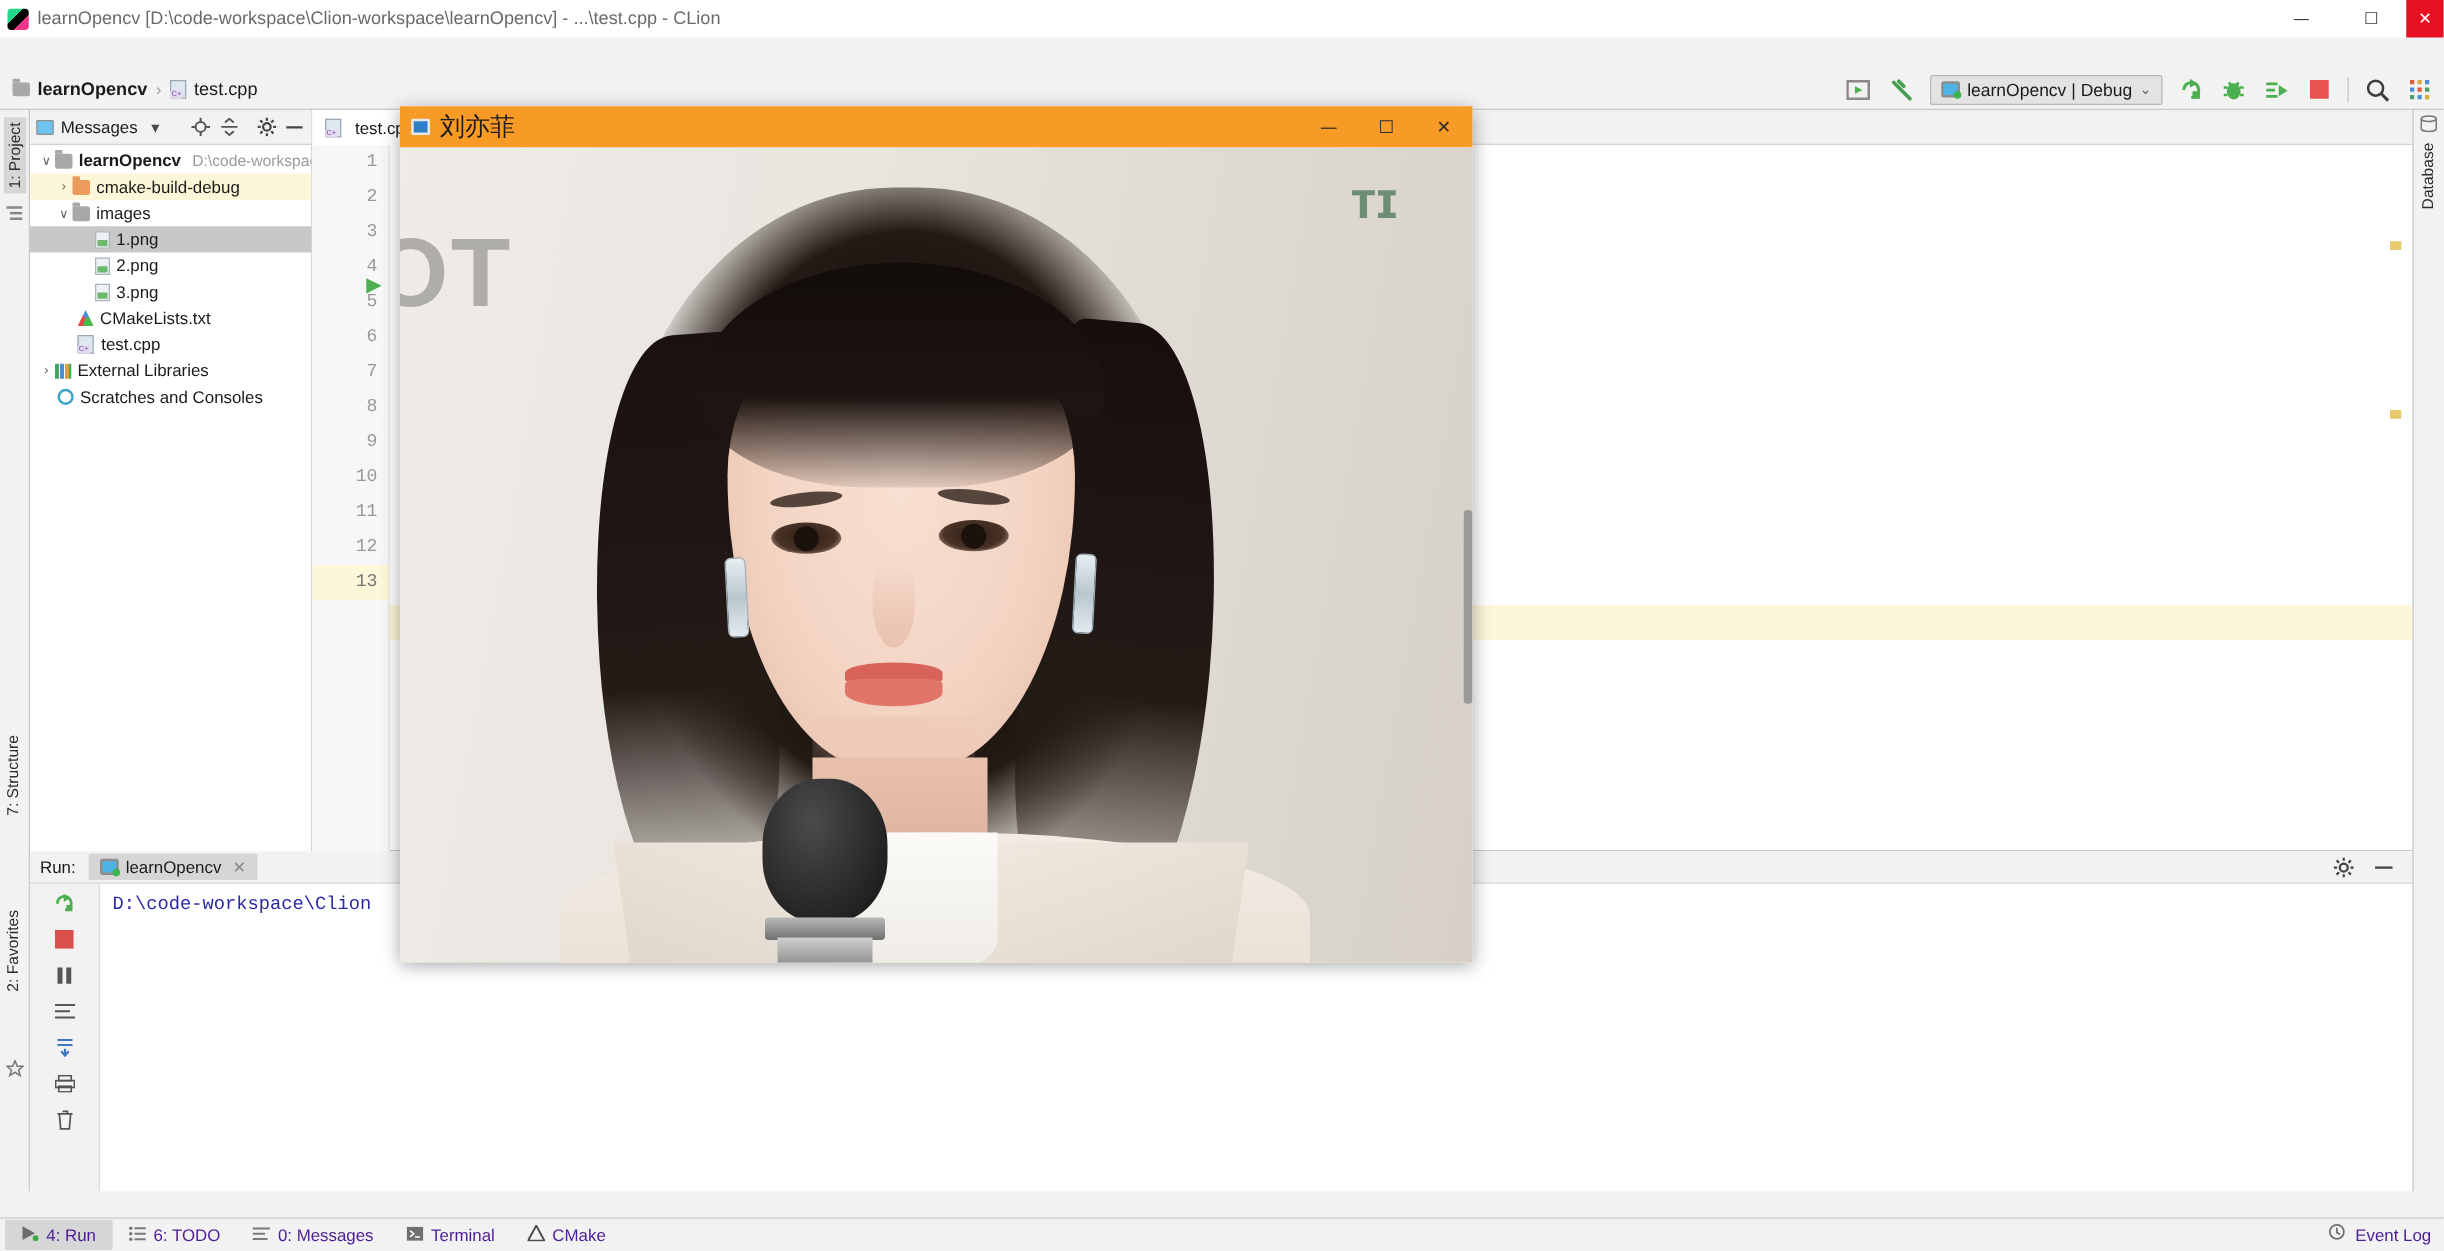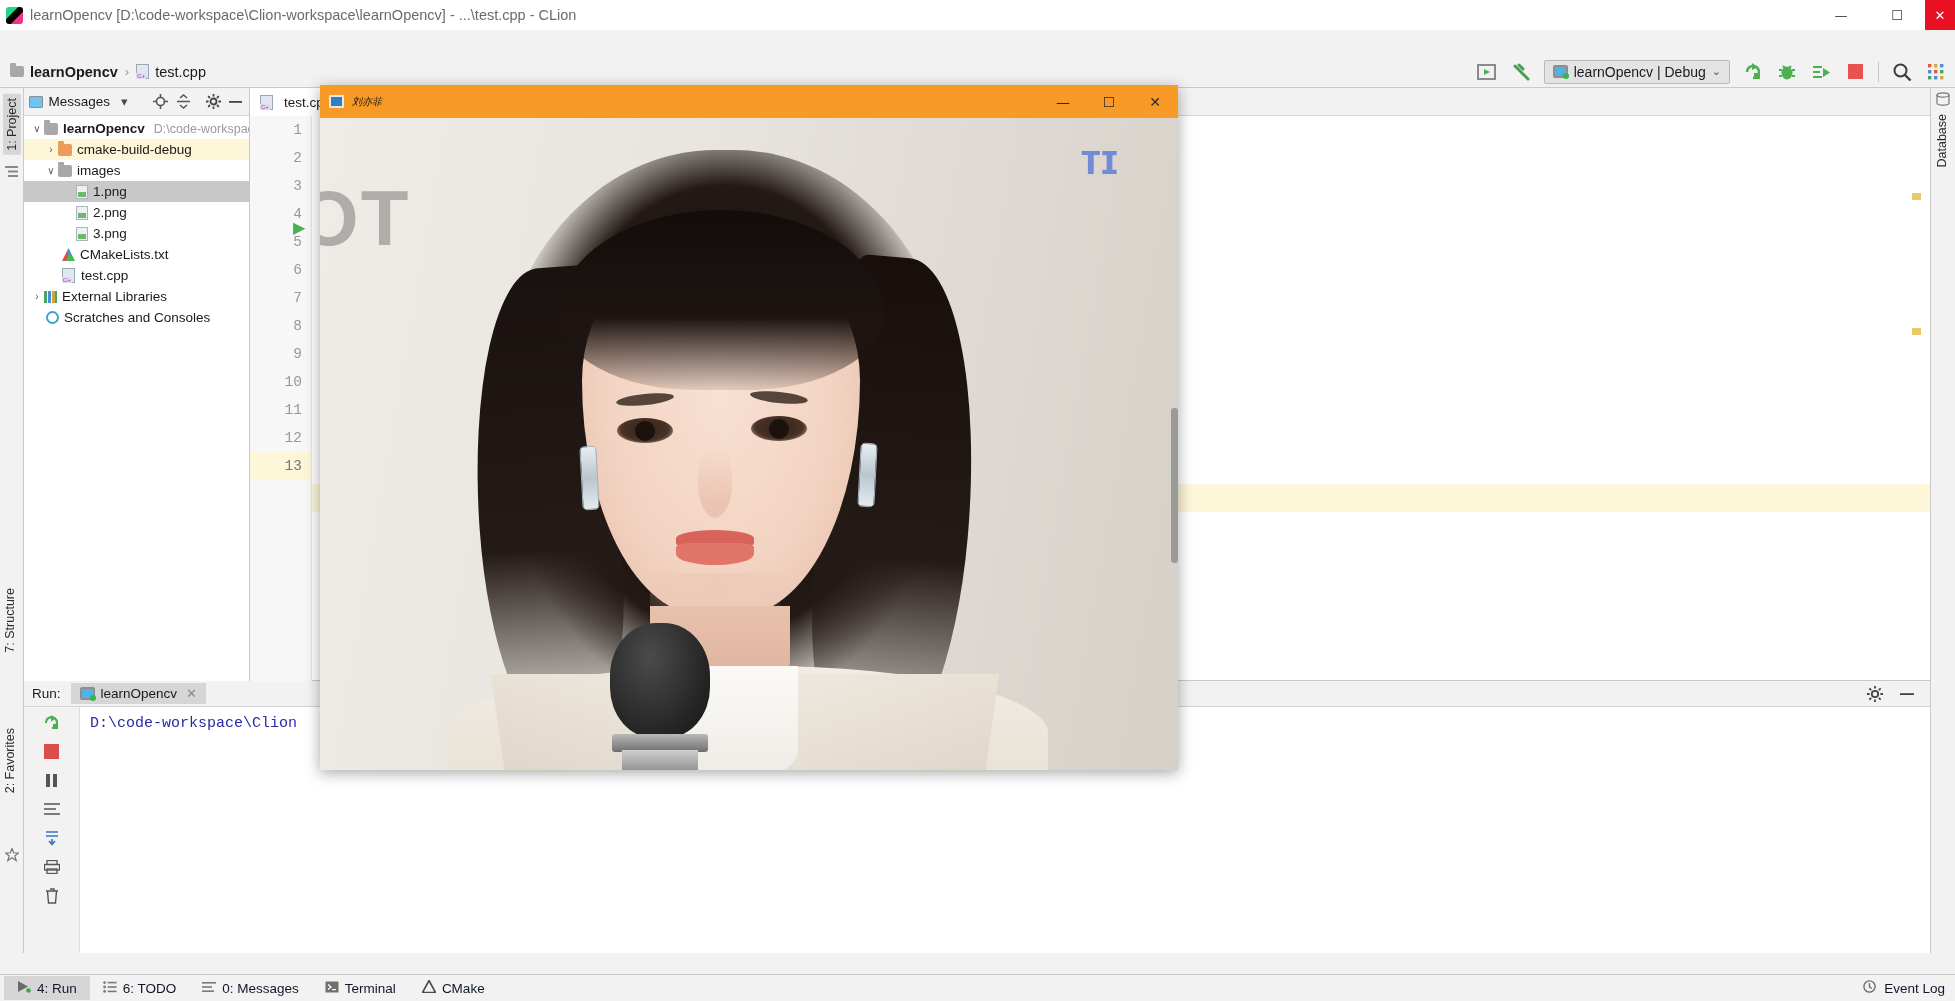--- a/index.html
+++ b/index.html
@@ -194,54 +194,54 @@
   }
 
   
   .statusbar {
     position: absolute; bottom: 0; left: 0; width: 1955px; height: 27px;
     background: #f2f2f2; border-top: 1px solid #c9c9c9;
     display: flex; align-items: center; padding-left: 4px; gap: 0px;
   }
   .sb-item {
     display: flex; align-items: center; gap: 6px; font-size: 13.5px;
-    color: #0f172a; padding: 4px 13px; white-space: nowrap;
+    color: #4c1d95; padding: 4px 13px; white-space: nowrap;
   }
   .sb-item.active { background: #d6d6d6; }
   .sb-right { margin-left: auto; display:flex; align-items:center; gap: 8px; padding-right: 10px;}
 
   
   .cvwin {
     position: absolute; left: 320px; top: 85px; width: 858px; height: 685px;
     box-shadow: 0 3px 14px rgba(0,0,0,0.35); background: #fff;
   }
   .cv-title {
     height: 33px; background: #f79a26; display: flex; align-items: center;
     padding-left: 9px; gap: 8px;
   }
   .cv-ico { width:15px;height:13px;background:#2f7fc4;border:2px solid #e8e8e8;border-radius:1px;flex:none;}
-  .cv-name { font-size: 10px; color: #1a1a1a; font-family: "DejaVu Sans", sans-serif; font-style: italic; }
+  .cv-name { font-size: 20px; color: #1a1a1a; font-family: "DejaVu Sans", sans-serif; }
   .cv-ctrls { margin-left: auto; display: flex; height: 33px; }
   .cv-btn {
     width: 46px; height: 33px; display:flex;align-items:center;justify-content:center;
     color: #2b2b2b; font-size: 14px; font-family: "DejaVu Sans", sans-serif;
   }
   .cv-body { position: relative; width: 858px; height: 652px; overflow: hidden; background:#ded9d2; }
 
   
   .bg-wall {
     position:absolute; inset:0;
     background: linear-gradient(100deg,#efece7 0%,#e8e4de 40%,#ddd8d1 75%,#d6d0c8 100%);
   }
   .logo-t1 { position:absolute; left:-22px; top:55px; font-size:78px; font-weight:bold;
     color:#8e8c8a; opacity:.65; font-family:"Liberation Sans",sans-serif; letter-spacing:2px;}
   .logo-t2 { position:absolute; right:0px; top:70px; font-size:70px; font-weight:bold;
     color:#5c6a78; opacity:.8; font-family:"Liberation Sans",sans-serif; letter-spacing:3px;}
   .logo-t3 { position:absolute; right:60px; top:18px; font-size:42px; font-weight:bold;
-    color:#1d4ed8; opacity:.55;}
+    color:#14532d; opacity:.55;}
   .logo-sub { position:absolute; right:10px; top:152px; font-size:14px; color:#9aa3ab; opacity:.6;
     letter-spacing:4px;}
   .logo-sub2 { position:absolute; left:40px; top:170px; font-size:13px; color:#a9a5a0; opacity:.6;
     letter-spacing:3px;}
   .hair {
     position:absolute; left:175px; top:32px; width:460px; height:620px;
     background: radial-gradient(ellipse 230px 300px at 50% 42%, #120d0b 0%, #1b1310 55%, #241a15 75%, rgba(36,26,21,0) 100%);
     border-radius: 48% 48% 40% 40% / 42% 42% 58% 58%;
   }
   .hair-l { position:absolute; left:158px; top:150px; width:140px; height:470px;

